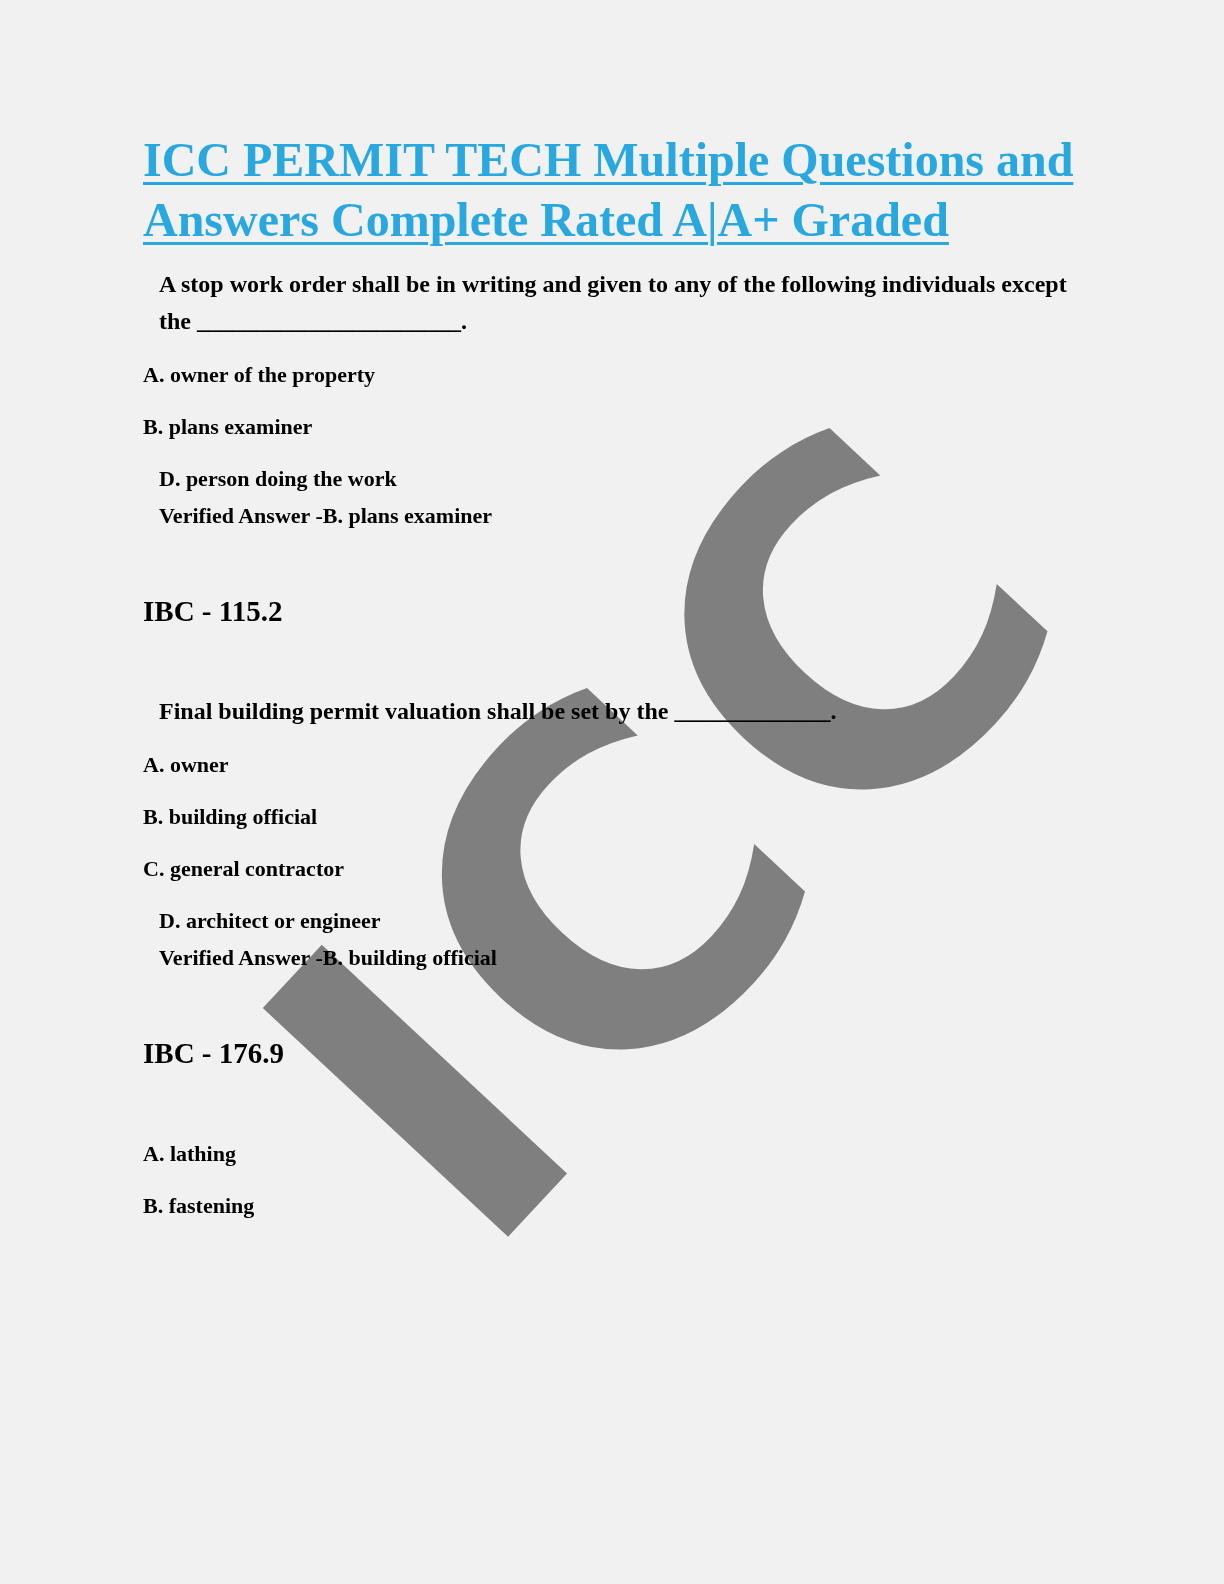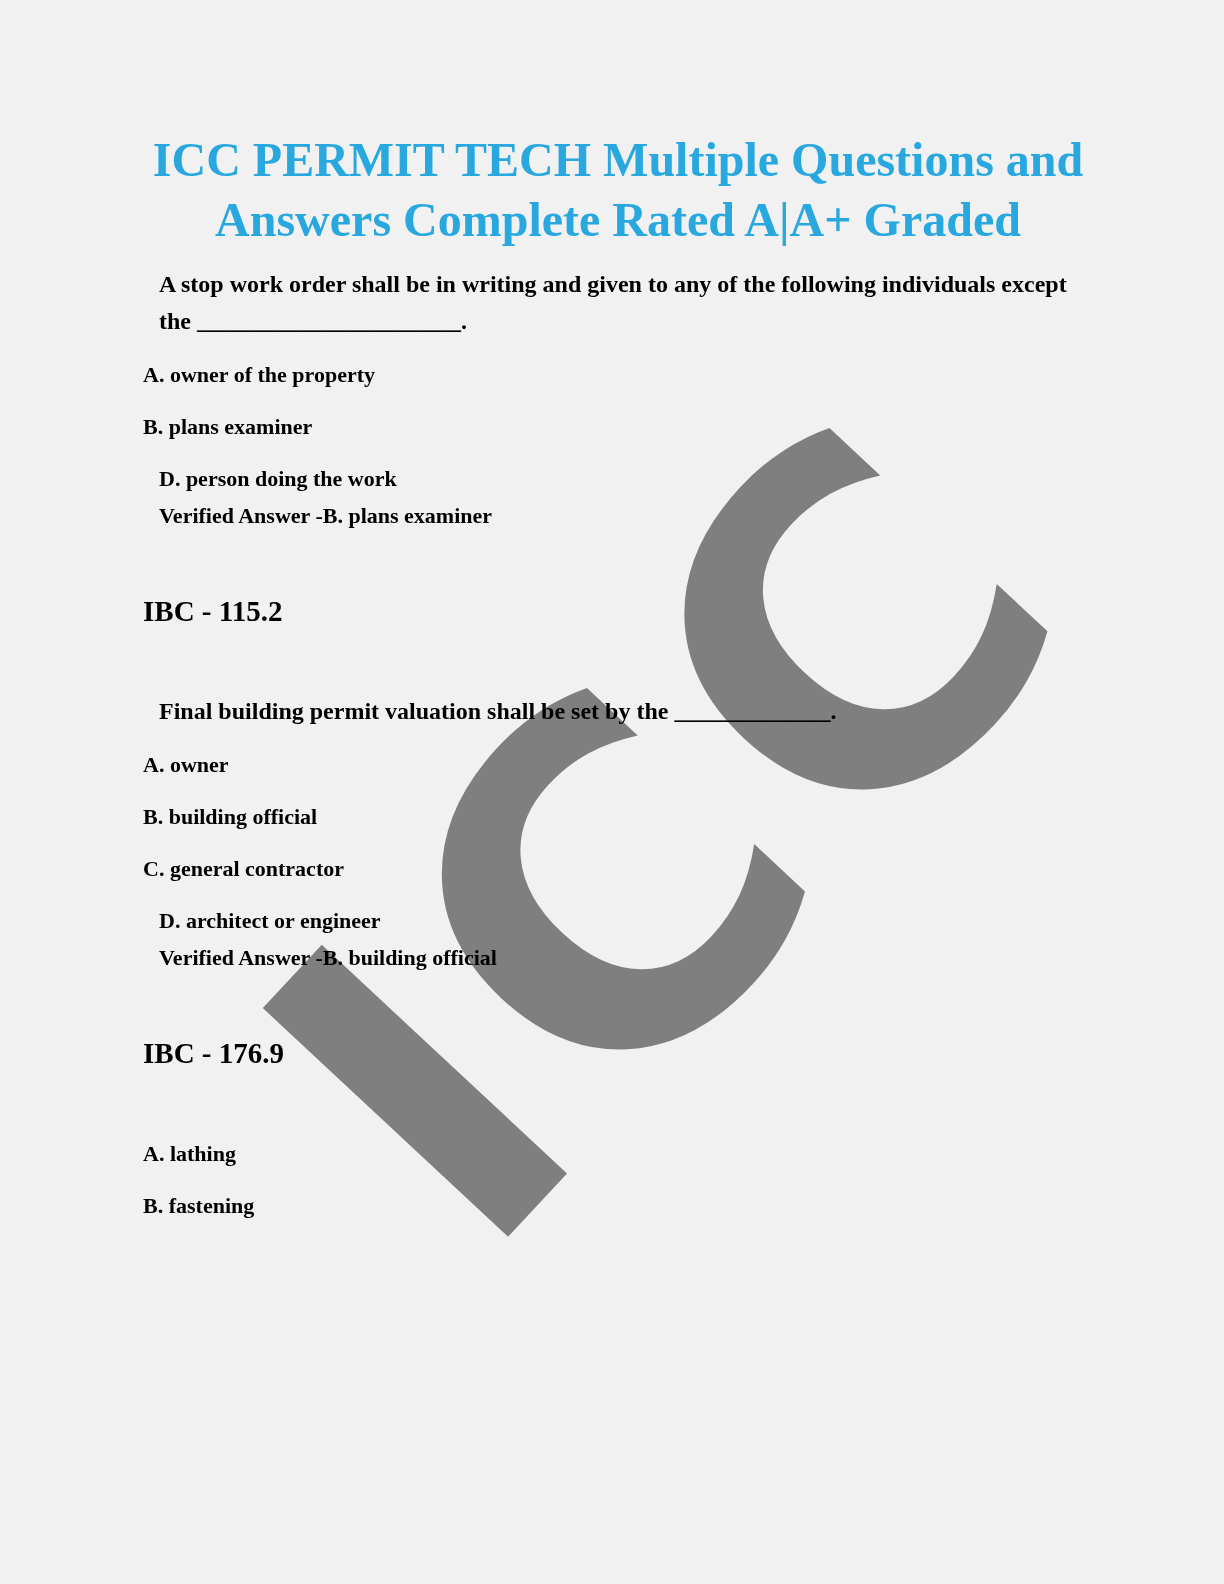--- a/index.html
+++ b/index.html
@@ -43,25 +43,25 @@
   
   .content {
     position: relative;
     z-index: 1;
     box-sizing: border-box;
     width: 1224px;
     padding: 130px 131px 0 143px;
   }
   h1.doc-title {
     margin: 0 0 16px 0;
-    text-align: center;
     font-size: 48px;
     line-height: 60px;
     font-weight: 700;
     color: #29a8e0;
+    text-decoration: underline;
     text-decoration-thickness: 3px;
     text-underline-offset: 6px;
   }
   .q-text {
     margin: 16px;
     font-size: 24px;
     line-height: 37px;
   }
   .option {
     margin: 15px 0 0 0;

